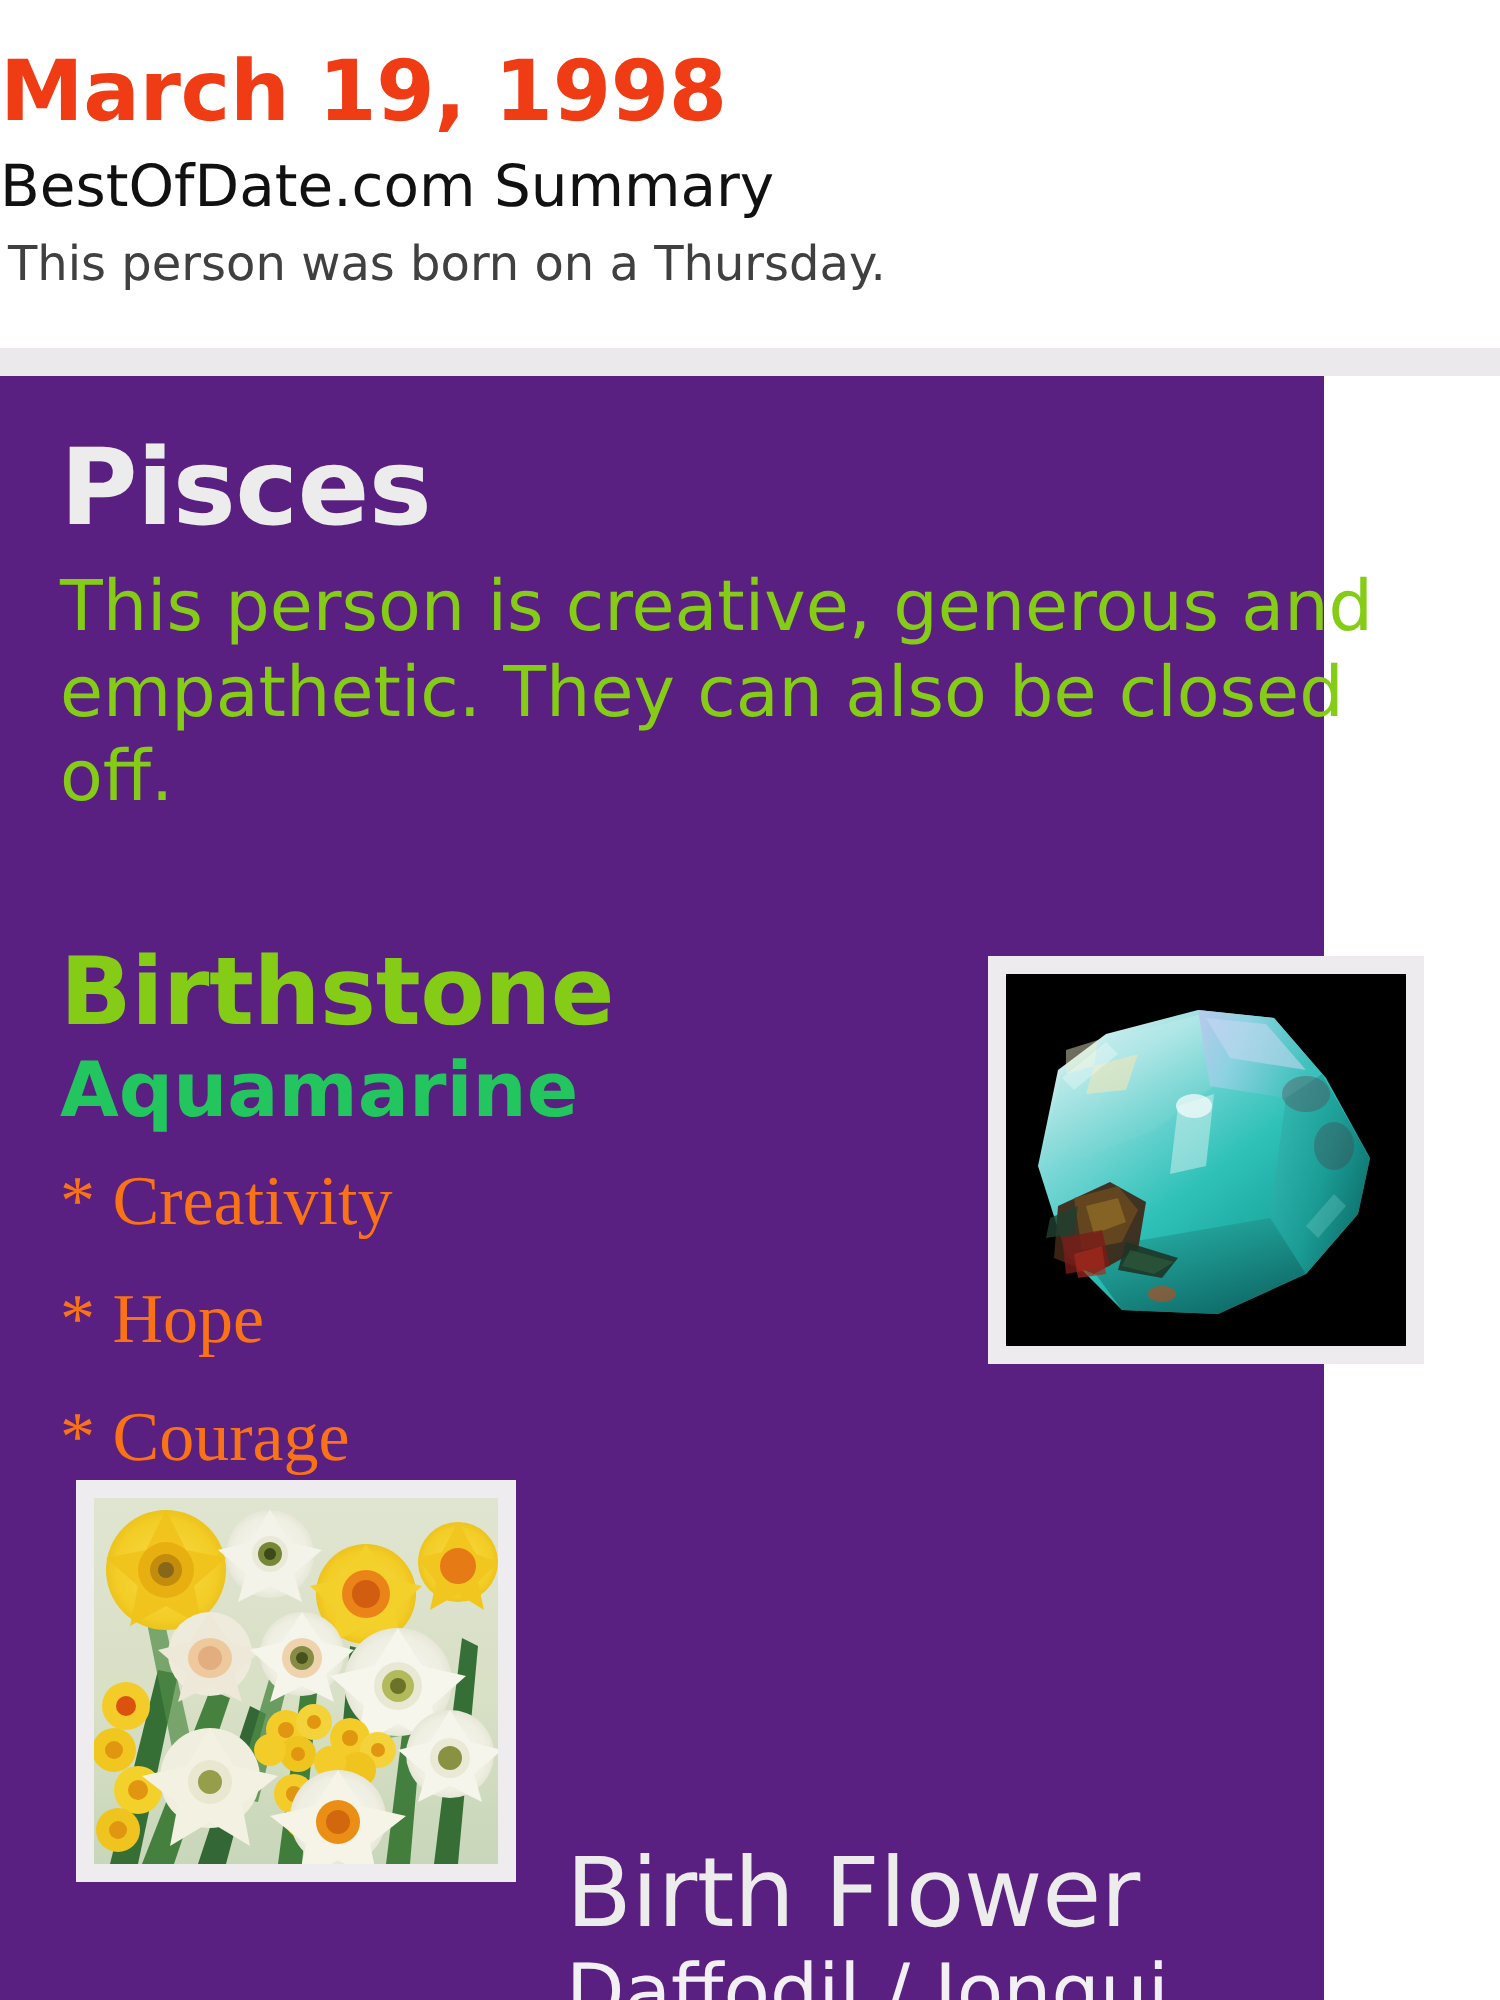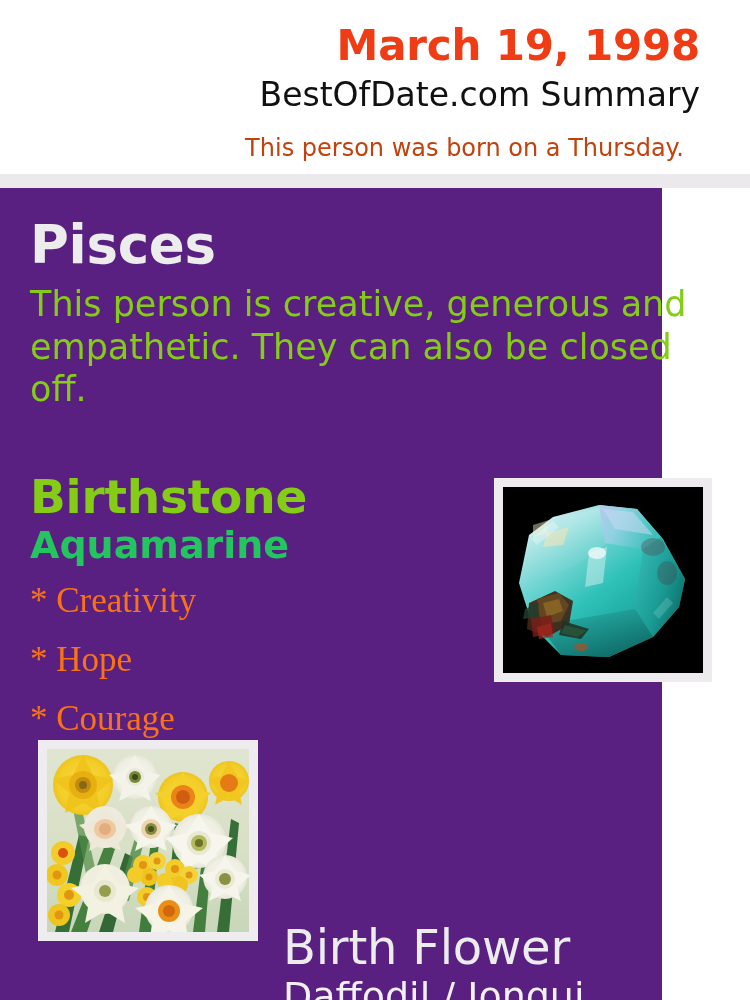--- a/index.html
+++ b/index.html
@@ -23,47 +23,47 @@
   }
 
   
   .header {
     position: absolute;
     left: 0;
     top: 0;
     width: 700px;
     height: 174px;
     background: #ffffff;
-    text-align: right;
+    text-align: left;
     box-sizing: border-box;
   }
   .header-date {
     margin: 0;
     padding-top: 24px;
     font-size: 42px;
     font-weight: bold;
     line-height: 1.06;
     color: #f03c14;
     letter-spacing: -0.2px;
   }
   .header-site {
     margin: 0;
     padding-top: 8px;
-    font-size: 33px;
+    font-size: 29px;
     font-weight: normal;
     line-height: 1.12;
     color: #111111;
   }
   .header-sub {
-    margin: 16px;
+    margin: 4px;
     padding-top: 6px;
     font-size: 24px;
     font-weight: normal;
     line-height: 1.15;
-    color: #c2410c;
+    color: #404040;
   }
 
   .header-divider {
     position: absolute;
     left: 0;
     top: 174px;
     width: 750px;
     height: 14px;
     background: #ebe9ec;
   }

